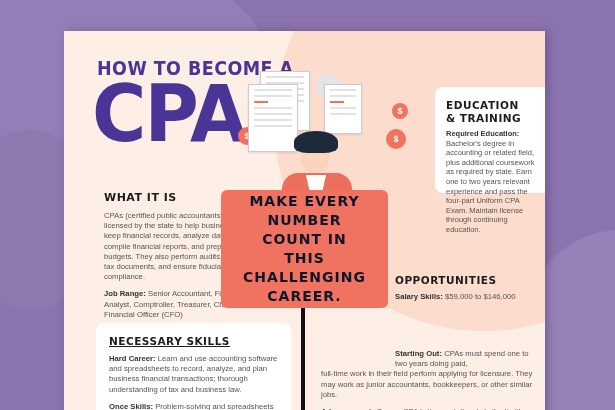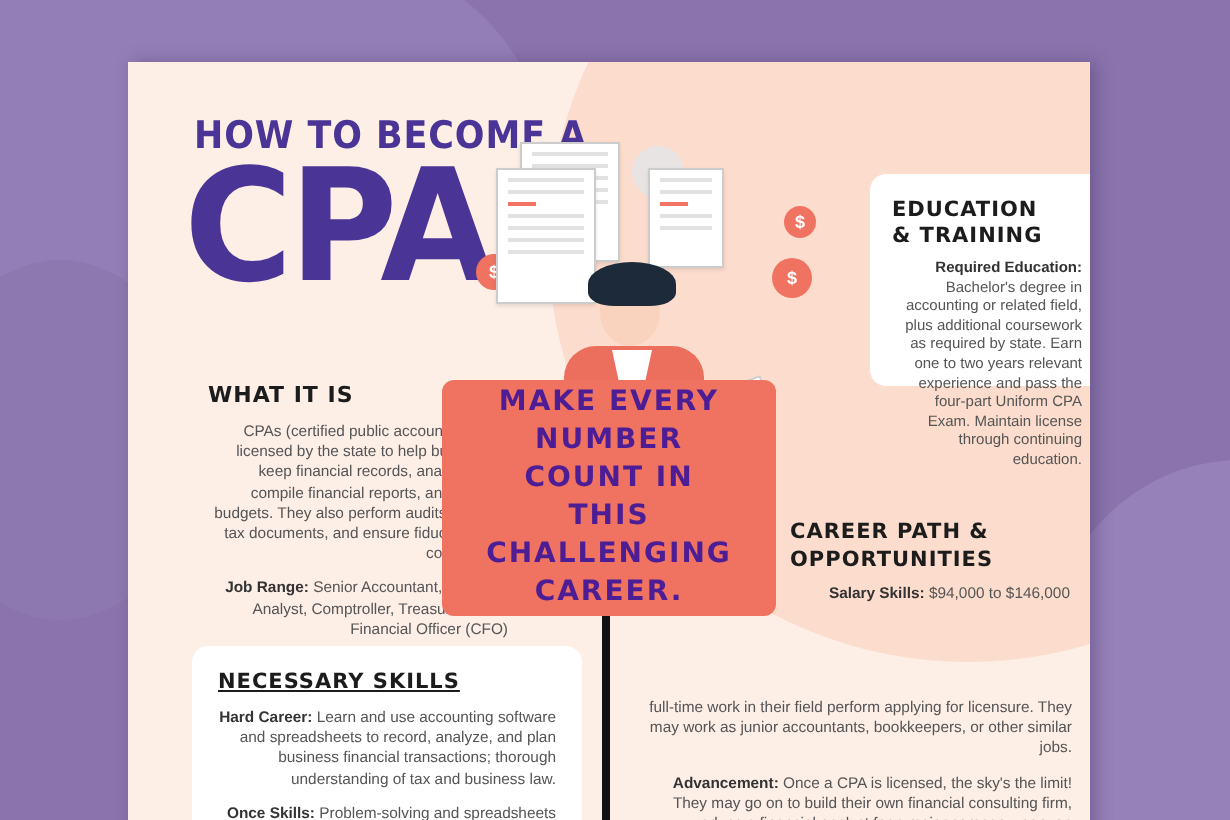--- a/index.html
+++ b/index.html
@@ -42,21 +42,21 @@
     font-family: "DejaVu Sans", sans-serif; font-weight: bold;
     font-size: 78px; line-height: 1; color: #4a3596; letter-spacing: -2px;
     transform: scaleX(0.95); transform-origin: left;
   }
   .hand {
     font-family: "DejaVu Sans", sans-serif; font-weight: bold;
     color: #1c1c1c; text-transform: uppercase; letter-spacing: 0.5px;
   }
   .what-it-is { position: absolute; left: 40px; top: 136px; width: 150px; margin-top: 24px; }
   .what-it-is h3 { font-size: 11px; margin-bottom: 7px; }
-  .body-text { font-size: 7.7px; line-height: 10.2px; color: #555; text-align: right; }
+  .body-text { font-size: 7.7px; line-height: 10.2px; color: #555; }
   .body-text b { color: #333; }
   .body-text p { margin-bottom: 7px; }
   .illus { position: absolute; left: 160px; top: 50px; width: 190px; height: 150px; }
   .doc {
     position: absolute; background: #fff; border: 1px solid #ccc;
     box-shadow: 0 1px 2px rgba(0,0,0,0.1);
   }
   .doc .line { height: 2px; background: #e2e2e2; margin: 4px 5px; }
   .doc .red { height: 2px; width: 14px; background: #f07362; margin: 4px 5px; }
   .coin {
@@ -88,21 +88,21 @@
     position: absolute; left: 125px; top: 112px; width: 36px; height: 22px;
     background: #fff; border: 1px solid #ccc; transform: rotate(-20deg);
   }
   .sign {
     position: absolute; left: 157px; top: 159px; width: 167px; height: 118px;
     background: #f07362; border-radius: 6px;
     display: flex; align-items: center; justify-content: center; text-align: center;
   }
   .sign-text {
     font-family: "DejaVu Sans", sans-serif; font-weight: bold;
-    color: #4c1d95; font-size: 14px; line-height: 19px; letter-spacing: 1px;
+    color: #0f172a; font-size: 14px; line-height: 19px; letter-spacing: 1px;
     text-transform: uppercase; width: 130px;
   }
   .pole { position: absolute; left: 237px; top: 277px; width: 4px; height: 140px; background: #111; }
   .edu-card {
     position: absolute; left: 335px; top: 56px; width: 117px; height: 106px;
     background: #fff; border-radius: 8px; padding: 12px 11px 0 11px; margin-left: 36px;
   }
   .edu-card h3 { font-size: 10.5px; line-height: 13px; margin-bottom: 4px; }
   .edu-card .body-text { font-size: 7.5px; line-height: 9.6px; }
   .career { position: absolute; left: 331px; top: 228px; width: 140px; }
@@ -185,29 +185,30 @@
       <span>&amp; Training</span>
     </h3>
     <div class="body-text">
       <b>Required Education:</b><br>
       <span>Bachelor's degree in accounting or related field, plus additional coursework as required by state. Earn one to two years relevant experience and pass the four-part Uniform CPA Exam. Maintain license through continuing education.</span>
     </div>
   </div>
 
   <div class="career">
     <h3 class="hand">
-      <span>Career Path &amp;</span><br>
+      <br>
       <span>Opportunities</span>
     </h3>
     <div class="body-text">
-      <p><b>Salary Skills:</b> <span>$94,000 to $146,000</span></p>
+      <p><b>Salary Skills:</b> <span>$59,000 to $146,000</span></p>
     </div>
   </div>
 
   <div class="career-long body-text">
+    <div class="indent"><b>Starting Out:</b> <span>CPAs must spend one to two years doing paid,</span></div>
     <p>full-time work in their field perform applying for licensure. They may work as junior accountants, bookkeepers, or other similar jobs.</p>
     <p><b>Advancement:</b> <span>Once a CPA is licensed, the sky's the limit! They may go on to build their own financial consulting firm, work as a financial analyst for a major company, or even become a CFO.</span></p>
 
   </div>
 
   <div class="skills-card">
     <h3 class="hand">Necessary Skills</h3>
     <div class="body-text">
       <p><b>Hard Career:</b> <span>Learn and use accounting software and spreadsheets to record, analyze, and plan business financial transactions; thorough understanding of tax and business law.</span></p>
       <p><b>Once Skills:</b> <span>Problem-solving and spreadsheets</span></p>

